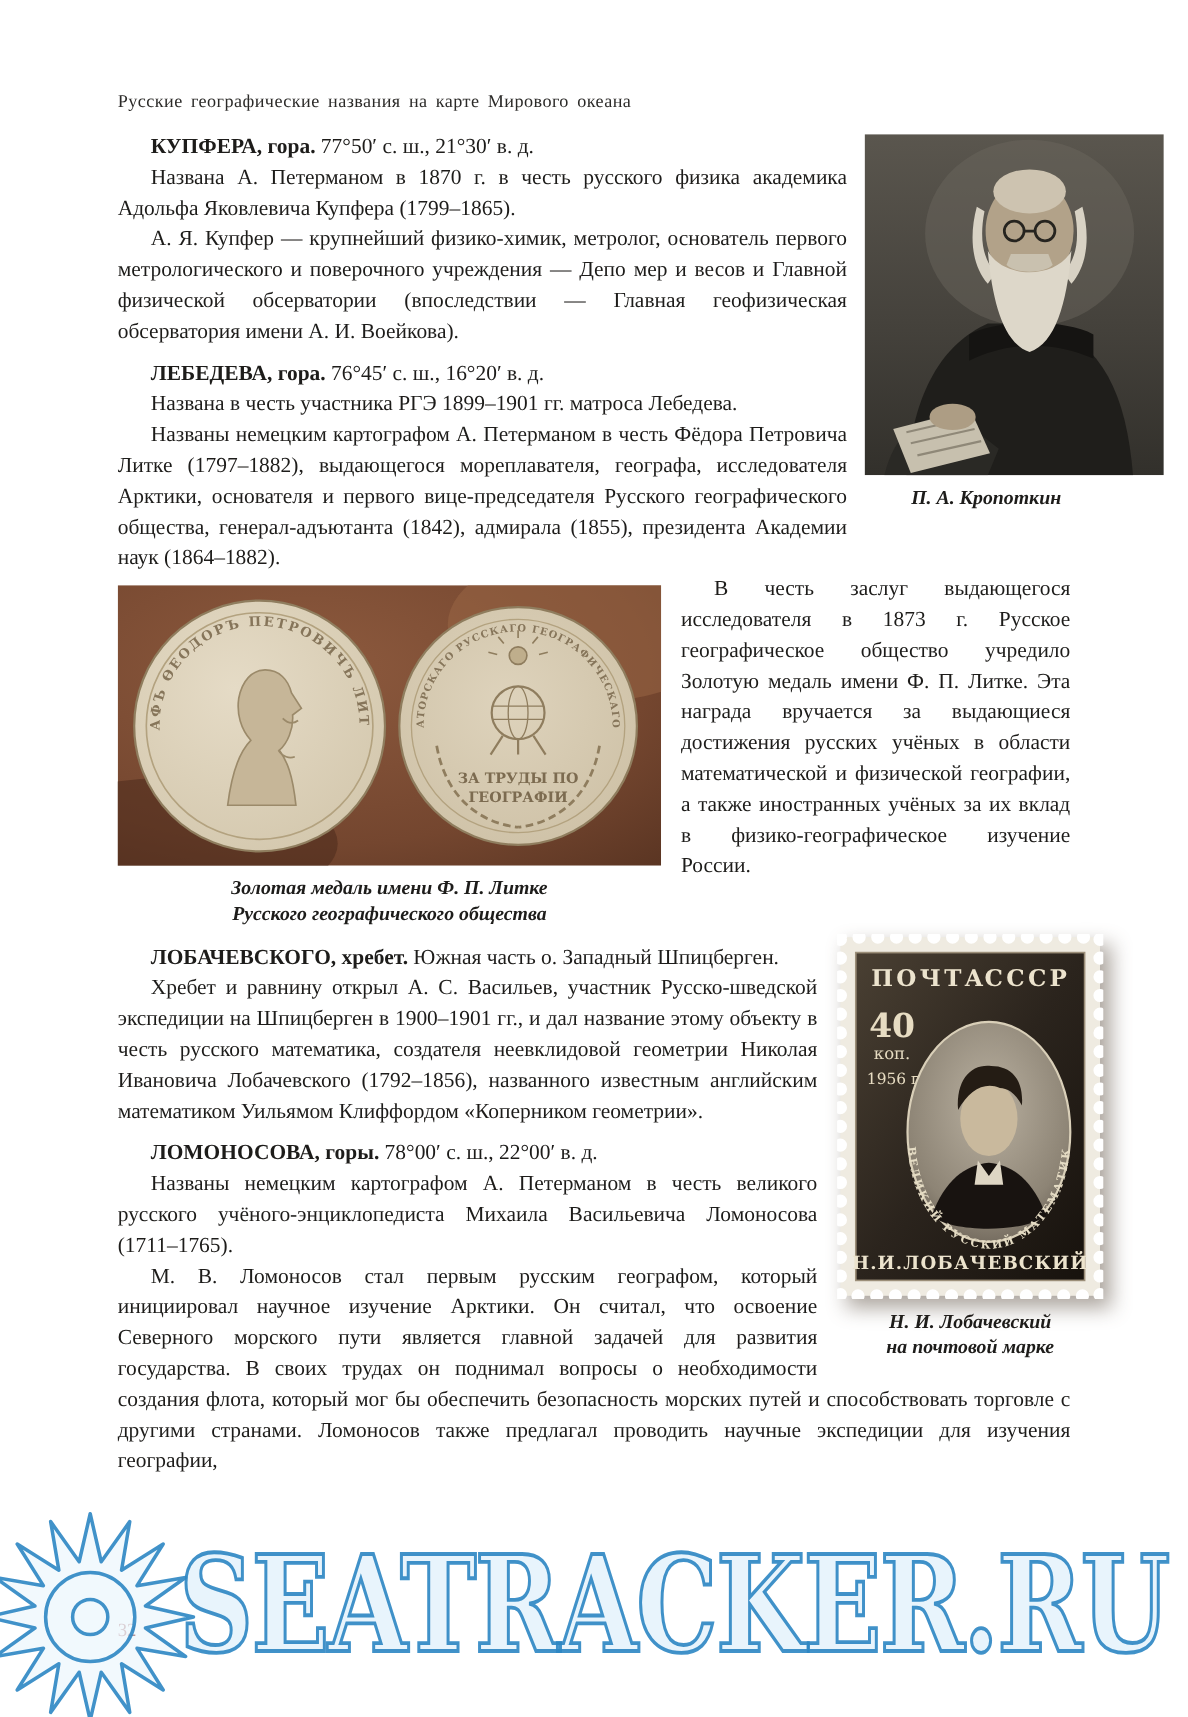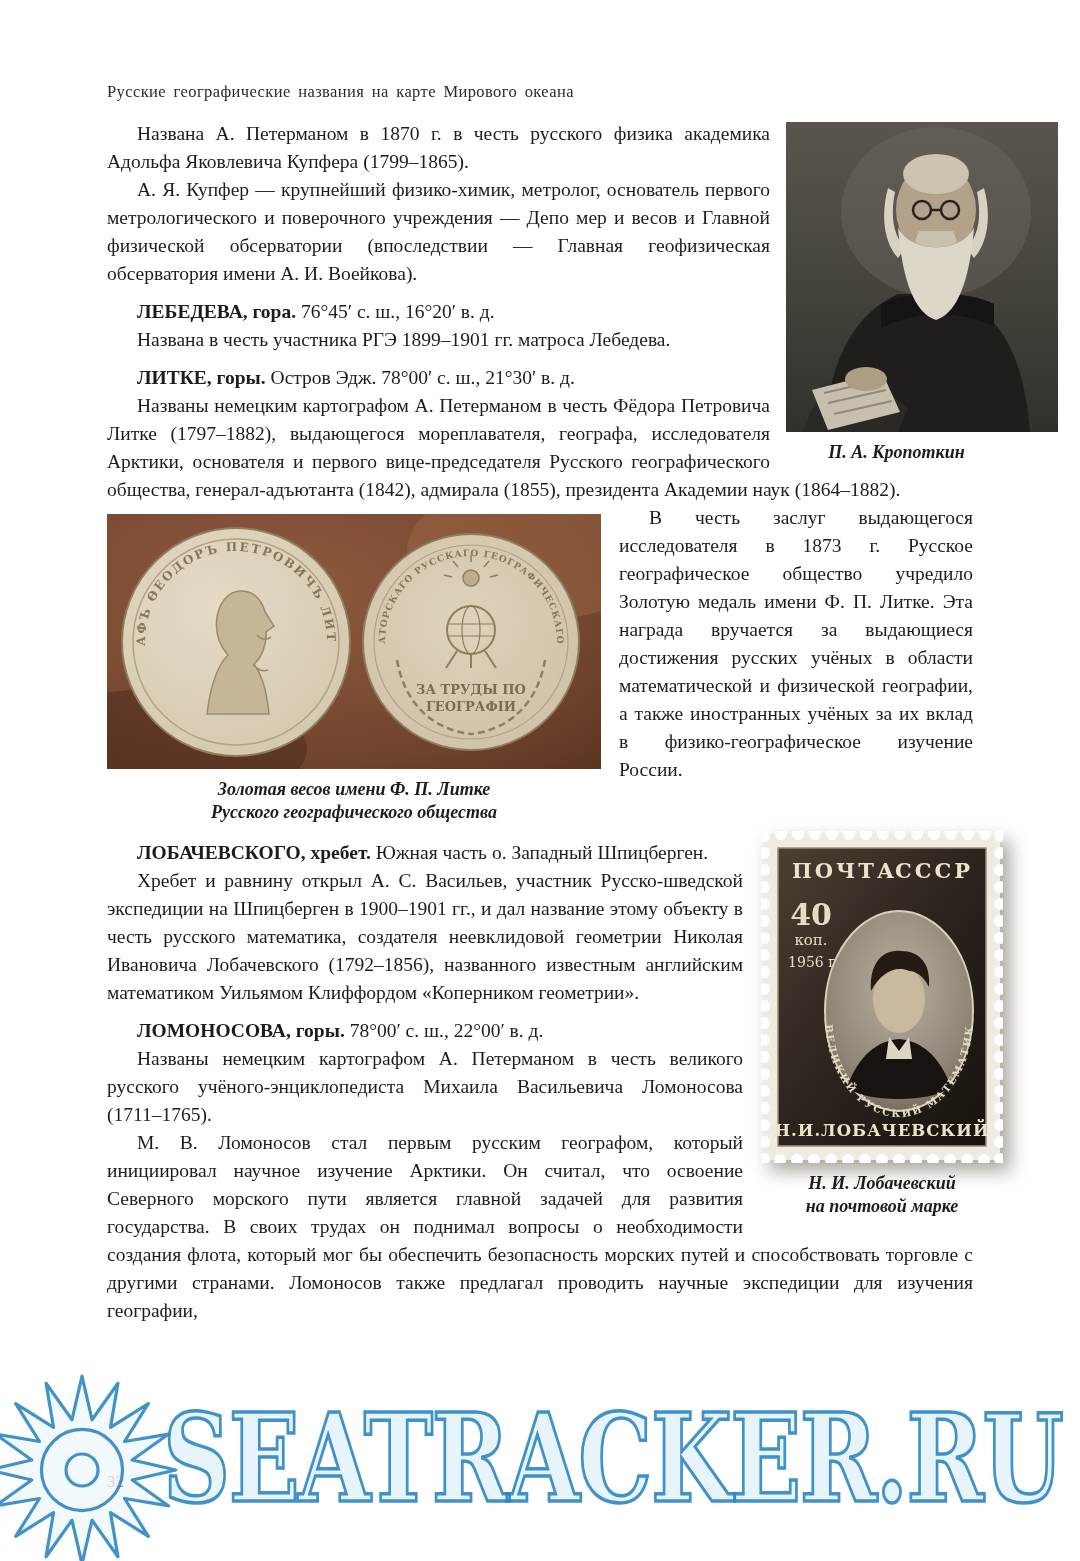--- a/index.html
+++ b/index.html
@@ -69,27 +69,27 @@
         <path d="M191 70 C196 96 192 114 181 126 L188 136 C203 119 205 92 198 66 Z" fill="#d8d2c4"></path>
         <path d="M112 106 C116 152 126 190 150 198 C174 190 184 152 188 106 C174 132 126 132 112 106 Z" fill="#ddd7c9"></path>
         <path d="M129 119 C137 127 163 127 171 119 L167 109 L133 109 Z" fill="#c9c1af"></path>
         <circle cx="136" cy="88" r="9" fill="none" stroke="#26241f" stroke-width="2.5"></circle>
         <circle cx="164" cy="88" r="9" fill="none" stroke="#26241f" stroke-width="2.5"></circle>
         <path d="M145 88 L155 88" stroke="#26241f" stroke-width="2.5"></path>
       </svg>
       <figcaption>П. А. Кропоткин</figcaption>
     </figure>
 
+    <p class="para head"><span class="b">КУПФЕРА, гора.</span><span> 77°50′ с. ш., 21°30′ в. д.</span></p>
     <p class="para"><span>Названа А. Петерманом в 1870 г. в честь русского физика академика Адольфа Яковлевича </span><span class="i">Купфера</span><span> (1799–1865).</span></p>
     <p class="para">А. Я. Купфер — крупнейший физико-химик, метролог, основатель первого метрологического и поверочного учреждения — Депо мер и весов и Главной физической обсерватории (впоследствии — Главная геофизическая обсерватория имени А. И. Воейкова).</p>
 
     <p class="para head"><span class="b">ЛЕБЕДЕВА, гора.</span><span> 76°45′ с. ш., 16°20′ в. д.</span></p>
     <p class="para"><span>Названа в честь участника РГЭ 1899–1901 гг. матроса </span><span class="i">Лебедева</span><span>.</span></p>
 
-    <p class="para head"><span class="b">ЛИТКЕ, горы.</span><span> Остров Эдж. 78°00′ с. ш., 21°30′ в. д.</span></p>
     <p class="para"><span>Названы немецким картографом А. Петерманом в честь Фёдора Петровича </span><span class="i">Литке</span><span> (1797–1882), выдающегося мореплавателя, географа, исследователя Арктики, основателя и первого вице-председателя Русского географического общества, генерал-адъютанта (1842), адмирала (1855), президента Академии наук (1864–1882).</span></p>
 
     <figure class="fig-medals">
       <svg viewBox="0 0 494 255" aria-hidden="true">
         <defs>
           <radialGradient id="medbg" cx="0.35" cy="0.3" r="1.05">
             <stop offset="0" stop-color="#8d5a3e"></stop>
             <stop offset="0.6" stop-color="#74462f"></stop>
             <stop offset="1" stop-color="#53301f"></stop>
           </radialGradient>
@@ -125,21 +125,21 @@
         <circle cx="364" cy="116" r="24" fill="none" stroke="#8f7d5e" stroke-width="2"></circle>
         <ellipse cx="364" cy="116" rx="9" ry="24" fill="none" stroke="#8f7d5e" stroke-width="1.2"></ellipse>
         <path d="M341 110 h46 M341 122 h46" stroke="#8f7d5e" stroke-width="1.2" fill="none"></path>
         <path d="M350 137 l-11 17 M378 137 l11 17 M364 140 v14" stroke="#8f7d5e" stroke-width="2" fill="none"></path>
         <path d="M290 146 C298 192 328 216 364 220" fill="none" stroke="#8f7d5e" stroke-width="2.5" stroke-dasharray="7 4"></path>
         <path d="M438 146 C430 192 400 216 364 220" fill="none" stroke="#8f7d5e" stroke-width="2.5" stroke-dasharray="7 4"></path>
         <text x="364" y="180" font-size="13" font-weight="bold" fill="#7c6b50" text-anchor="middle" font-family="DejaVu Serif,serif">ЗА ТРУДЫ ПО</text>
         <text x="364" y="197" font-size="13" font-weight="bold" fill="#7c6b50" text-anchor="middle" font-family="DejaVu Serif,serif">ГЕОГРАФIИ</text>
       </svg>
       <figcaption>
-        <div>Золотая весов имени Ф. П. Литке</div>
+        <div>Золотая медаль имени Ф. П. Литке</div>
         <div>Русского географического общества</div>
       </figcaption>
     </figure>
 
     <p class="para">В честь заслуг выдающегося исследователя в 1873 г. Русское географическое общество учредило Золотую медаль имени Ф. П. Литке. Эта награда вручается за выдающиеся достижения русских учёных в области математической и физической географии, а также иностранных учёных за их вклад в физико-географическое изучение России.</p>
 
     <div class="clr"></div>
 
     <figure class="fig-stamp">
       <svg viewBox="0 0 242 332" aria-hidden="true">

